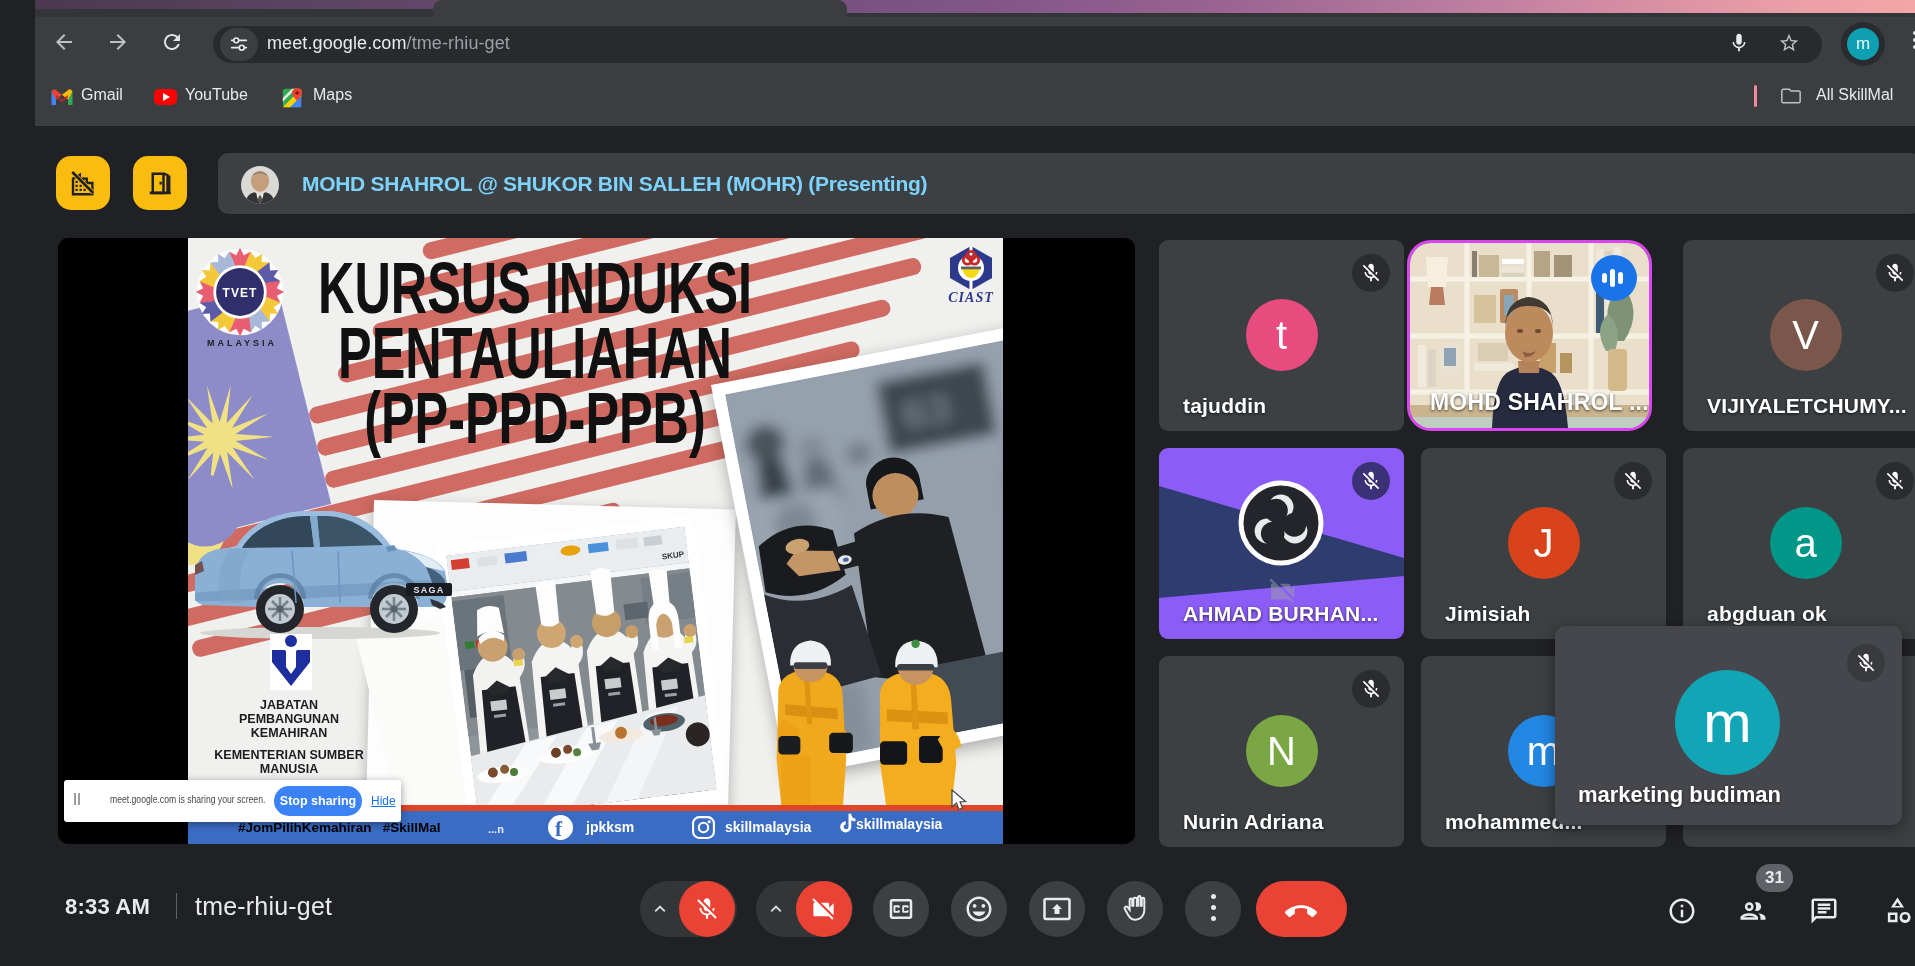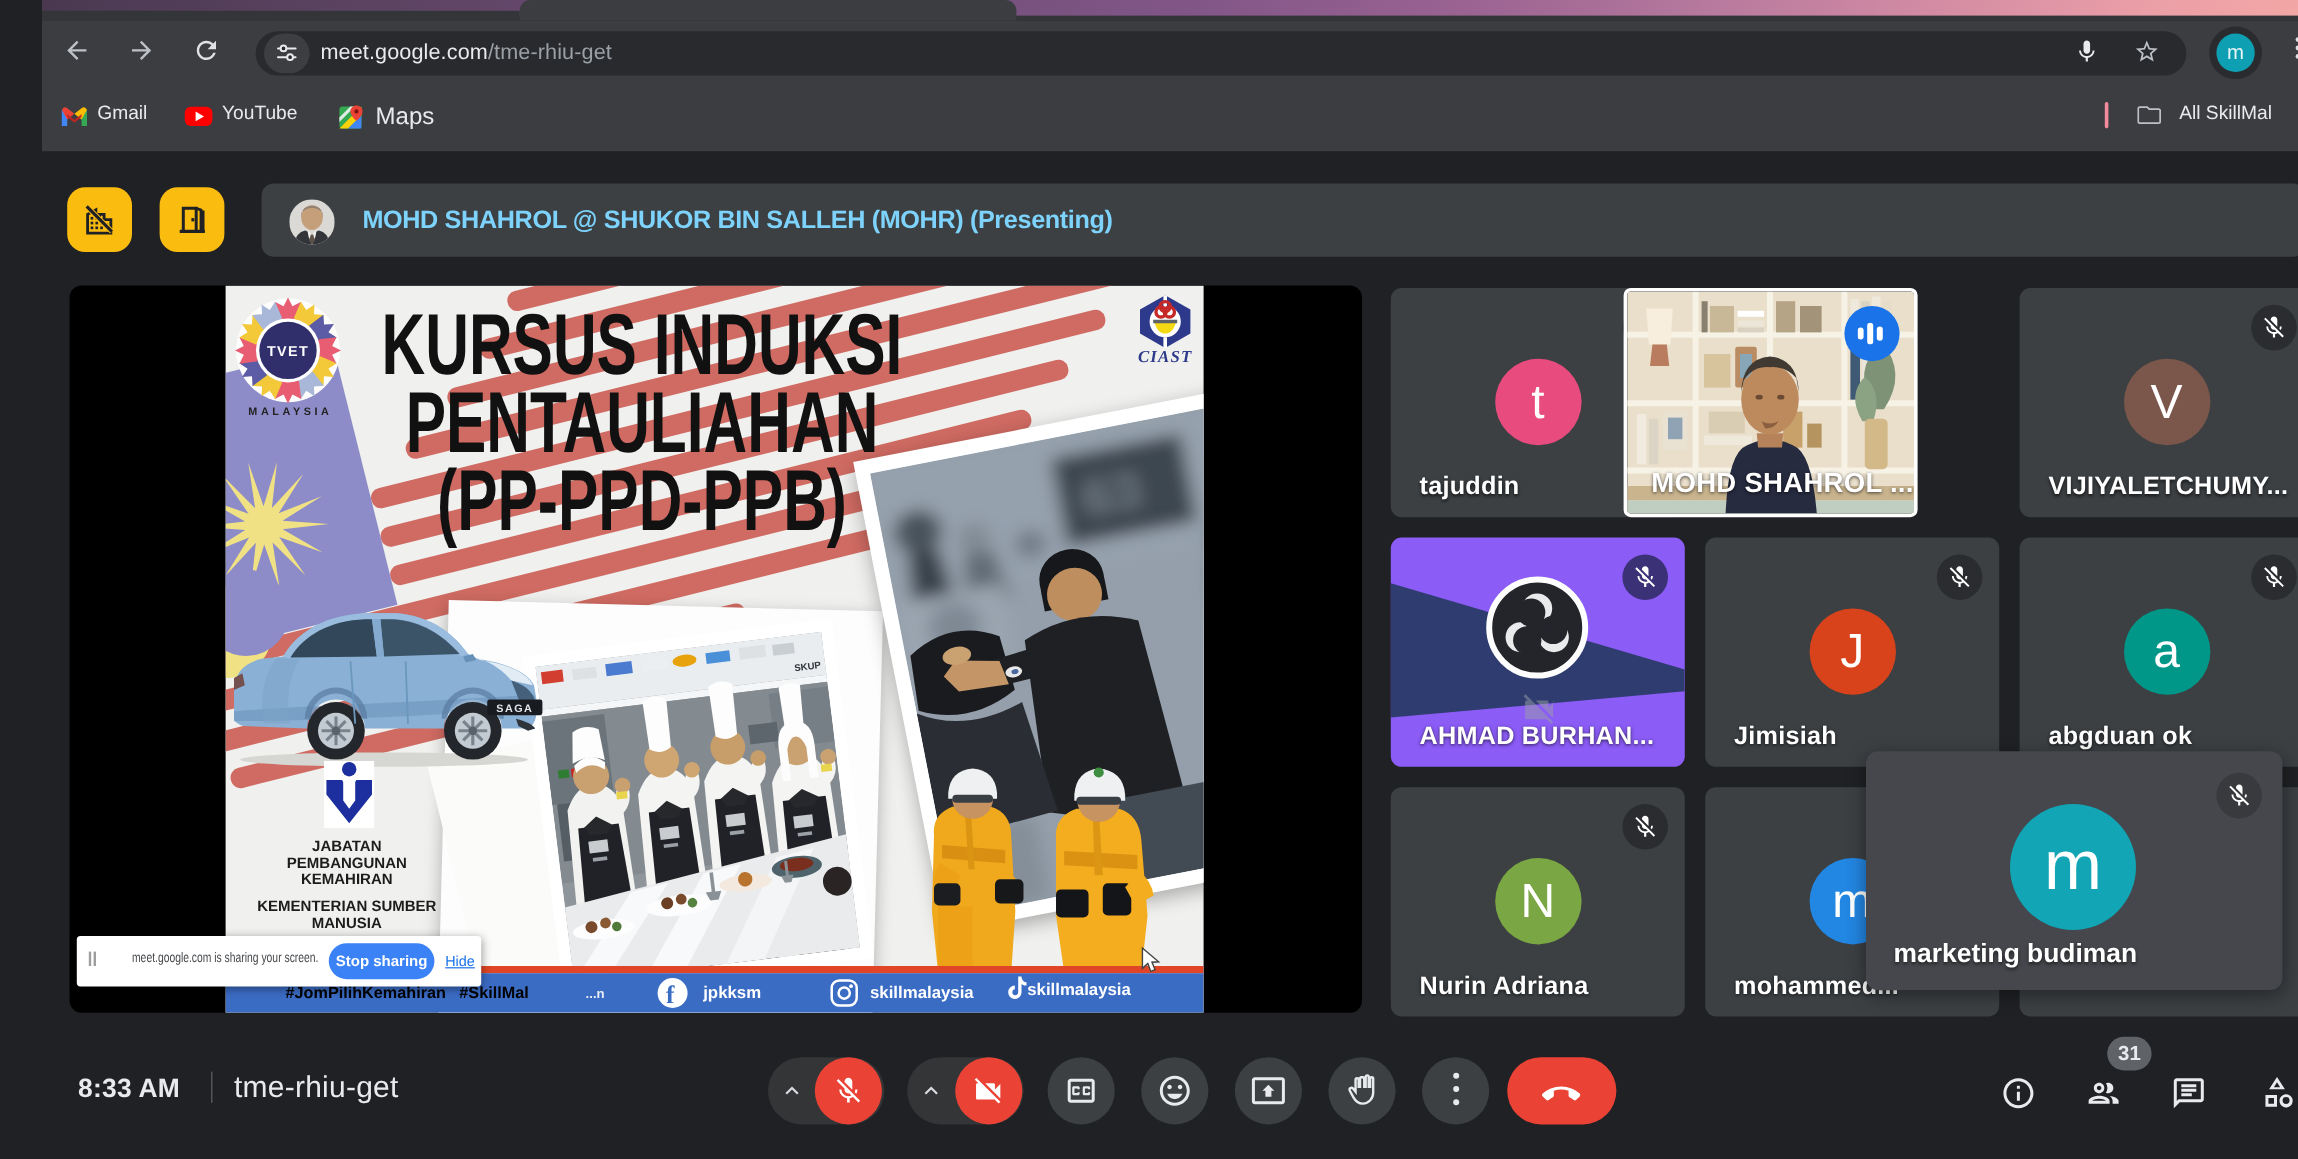--- a/index.html
+++ b/index.html
@@ -66,21 +66,21 @@
   <svg class="abs" style="left:246px;top:87px;" width="22" height="22" viewBox="0 0 24 24">
     <rect x="2" y="2" width="20" height="20" rx="3" fill="#35a852"></rect>
     <path d="M2 16 L16 2 H8 L2 8z" fill="#1a73e8" opacity="0"></path>
     <path d="M2 22 L22 2 V10 L10 22z" fill="#fbd20a"></path>
     <path d="M2 22 H10 L22 10 V22z" fill="#4285f4" opacity="0"></path>
     <path d="M10 22 L22 10 V22z" fill="#4285f4"></path>
     <path d="M2 16 L16 2 H12 L2 12z" fill="#f1f3f4" opacity="0.9"></path>
     <path d="M17.5 1 C14.4 1 12 3.4 12 6.4 C12 10.4 17.5 15 17.5 15 S23 10.4 23 6.4 C23 3.4 20.6 1 17.5 1z" fill="#ea4335"></path>
     <circle cx="17.5" cy="6.4" r="1.9" fill="#7b1410"></circle>
   </svg>
-  <div class="abs" style="left:278px;top:86px;font-size:20px;color:#e8eaed;">Maps</div>
+  <div class="abs" style="left:278px;top:86px;font-size:16px;color:#e8eaed;">Maps</div>
   <div class="abs" style="left:1719px;top:85px;width:3px;height:22px;background:#f28b9b;border-radius:2px;"></div>
   <svg class="abs" style="left:1746px;top:87px;" width="20" height="18" viewBox="0 0 24 20">
       <path d="M10 2H2.5C1.7 2 1 2.7 1 3.5v13c0 .8.7 1.5 1.5 1.5h19c.8 0 1.5-.7 1.5-1.5v-11c0-.8-.7-1.5-1.5-1.5H12l-2-2z" fill="none" stroke="#bdc1c6" stroke-width="1.8"></path>
     </svg>
   <div class="abs" style="left:1781px;top:86px;font-size:16px;color:#e8eaed;">All SkillMal</div>
 
   <div class="abs" style="left:21px;top:156px;width:54px;height:54px;background:#fbbc10;border-radius:15px;"></div>
   <svg class="abs" style="left:33px;top:168px;" width="30" height="30" viewBox="0 0 24 24">
     <path d="M4 21 V8.5 L9.5 5.5 V8.5 H12 V12 H19.5 V21z" fill="none" stroke="#202124" stroke-width="1.9"></path>
     <path d="M12 8.5 H15 V12" fill="none" stroke="#202124" stroke-width="1.9"></path>
@@ -487,21 +487,21 @@
   <div class="tile" style="left:1124px;top:240px;">
     <div class="avat" style="background:#e84b7d;">t</div>
     <div class="micoff">
         <svg width="22" height="22" viewBox="0 0 24 24">
           <path d="M19 11h-1.7c0 .74-.16 1.43-.43 2.05l1.23 1.23c.56-.98.9-2.09.9-3.28zm-4.02.17c0-.06.02-.11.02-.17V5c0-1.66-1.34-3-3-3S9 3.34 9 5v.18l5.98 5.99zM4.27 3L3 4.27l6.01 6.01V11c0 1.66 1.33 3 2.99 3 .22 0 .44-.03.65-.08l1.66 1.66c-.71.33-1.5.52-2.31.52-2.76 0-5.3-2.1-5.3-5.1H5c0 3.41 2.72 6.23 6 6.72V21h2v-3.28c.91-.13 1.77-.45 2.54-.9L19.73 21 21 19.73 4.27 3z" fill="#fff"></path>
         </svg>
       </div>
     <div class="tname">tajuddin</div>
   </div>
 
-  <div class="tile" style="left:1318px;top:240px;border:3px solid #ffffff;border-radius:6px;">
+  <div class="tile" style="left:1372px;top:240px;border:3px solid #d946ef;border-radius:24px;">
     <svg width="239" height="185" viewBox="0 0 239 185" style="position:absolute;left:0;top:0;">
       <rect width="239" height="185" fill="#eadfcb"></rect>
       <g stroke="#f7f2e6" stroke-width="5">
         <line x1="57" y1="0" x2="57" y2="162"></line>
           <line x1="119" y1="0" x2="119" y2="162"></line>
           <line x1="181" y1="0" x2="181" y2="162"></line>
         <line x1="0" y1="36" x2="239" y2="36"></line>
           <line x1="0" y1="93" x2="239" y2="93"></line>
           <line x1="0" y1="149" x2="239" y2="149"></line>
       </g>

